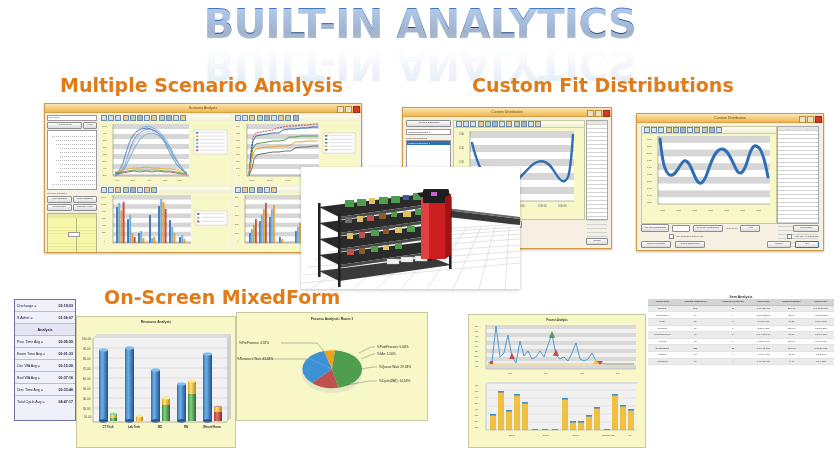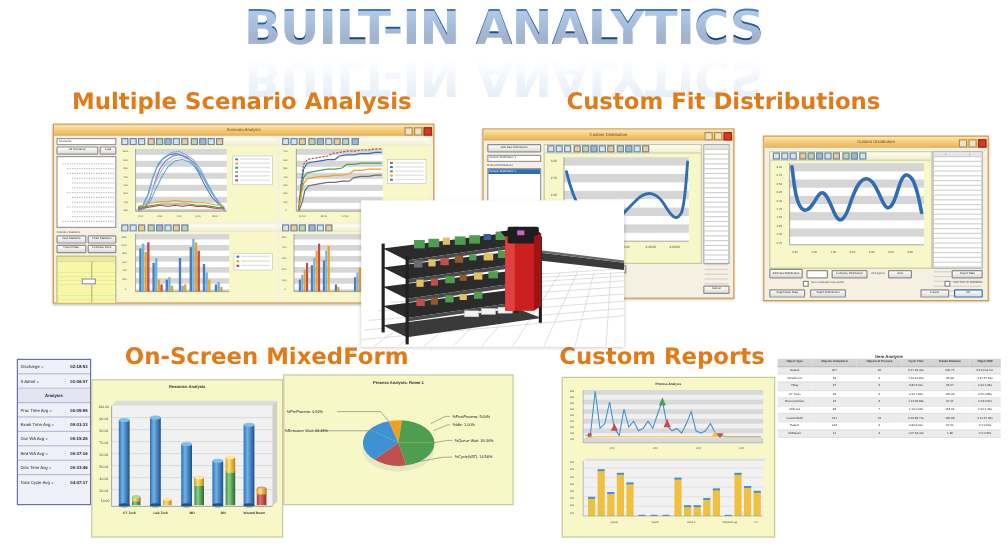--- a/index.html
+++ b/index.html
@@ -100,21 +100,20 @@
 
   <div class="title-wrap">
     <div class="title">BUILT-IN ANALYTICS</div>
     <br>
     <div class="title-reflect">BUILT-IN ANALYTICS</div>
   </div>
 
   <div class="caption" id="cap-msa">Multiple Scenario Analysis</div>
   <div class="caption" id="cap-cfd">Custom Fit Distributions</div>
   <div class="caption" id="cap-osd">On-Screen MixedForm</div>
-  <div class="caption" id="cap-cr">Custom Reports</div>
 
   <div class="win" id="win-scenario" style="left:44px;top:103px;width:316px;height:148px;">
     <div class="win-tb">
       <span class="t">Scenario Analysis</span>
       <span class="btns">
           <i></i>
           <i></i>
           <i class="x"></i>
         </span>
     </div>

